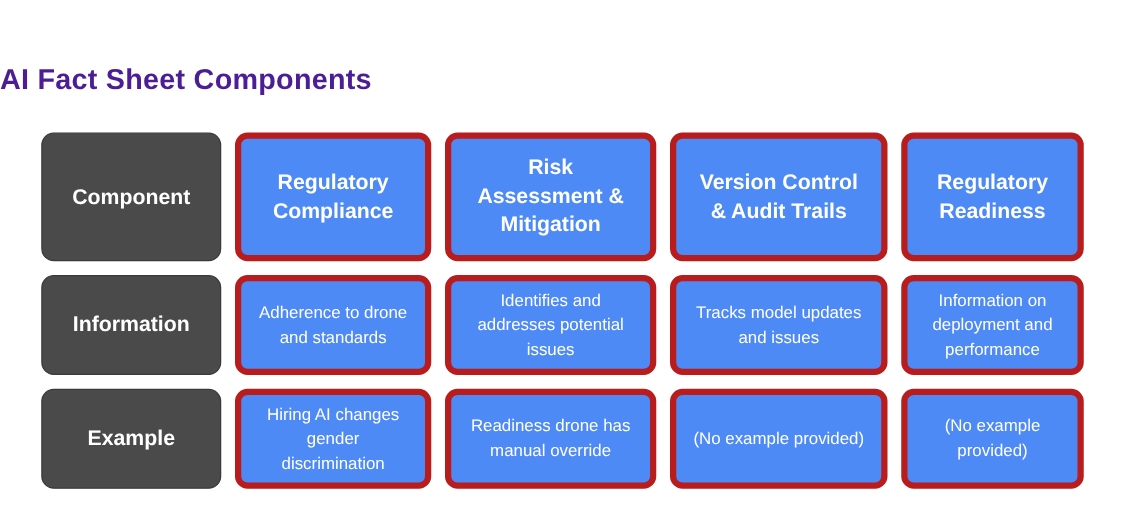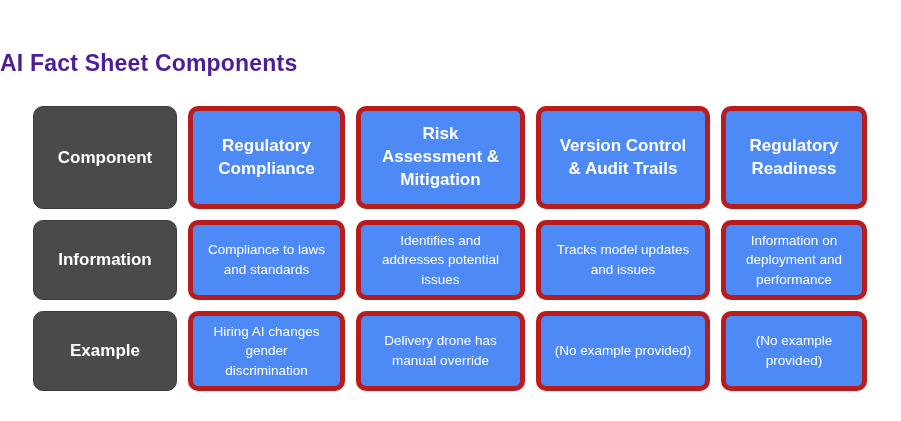--- a/index.html
+++ b/index.html
@@ -76,24 +76,24 @@
 
   <div class="grid">
 
     <div class="cell dark">Component</div>
     <div class="cell blue header">Regulatory Compliance</div>
     <div class="cell blue header">Risk Assessment &amp; Mitigation</div>
     <div class="cell blue header">Version Control &amp; Audit Trails</div>
     <div class="cell blue header">Regulatory Readiness</div>
 
     <div class="cell dark">Information</div>
-    <div class="cell blue body">Compliance to laws and standards</div>
+    <div class="cell blue body">Adherence to drone and standards</div>
     <div class="cell blue body">Identifies and addresses potential issues</div>
     <div class="cell blue body">Tracks model updates and issues</div>
     <div class="cell blue body">Information on deployment and performance</div>
 
     <div class="cell dark">Example</div>
     <div class="cell blue body">Hiring AI changes gender discrimination</div>
-    <div class="cell blue body">Delivery drone has manual override</div>
+    <div class="cell blue body">Readiness drone has manual override</div>
     <div class="cell blue body">(No example provided)</div>
     <div class="cell blue body">(No example provided)</div>
   </div>
 </div>
 
 </body></html>

